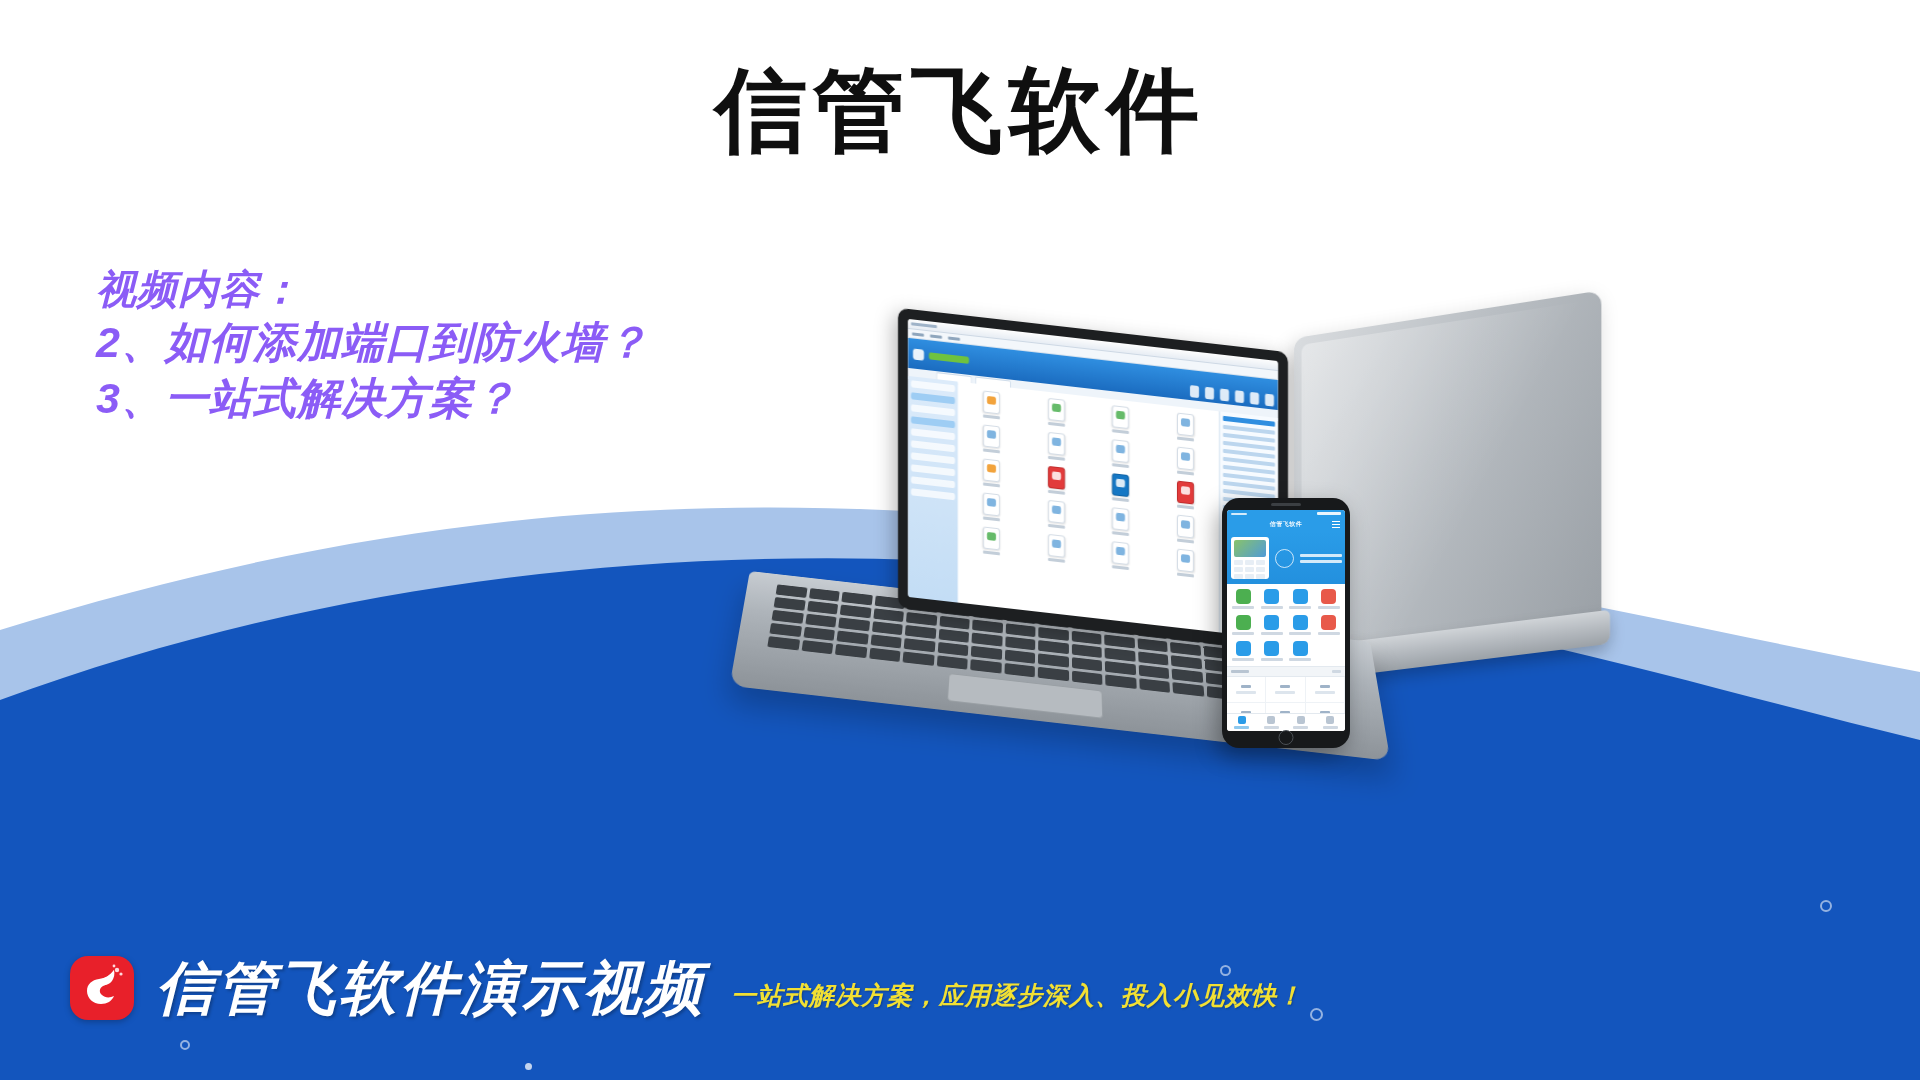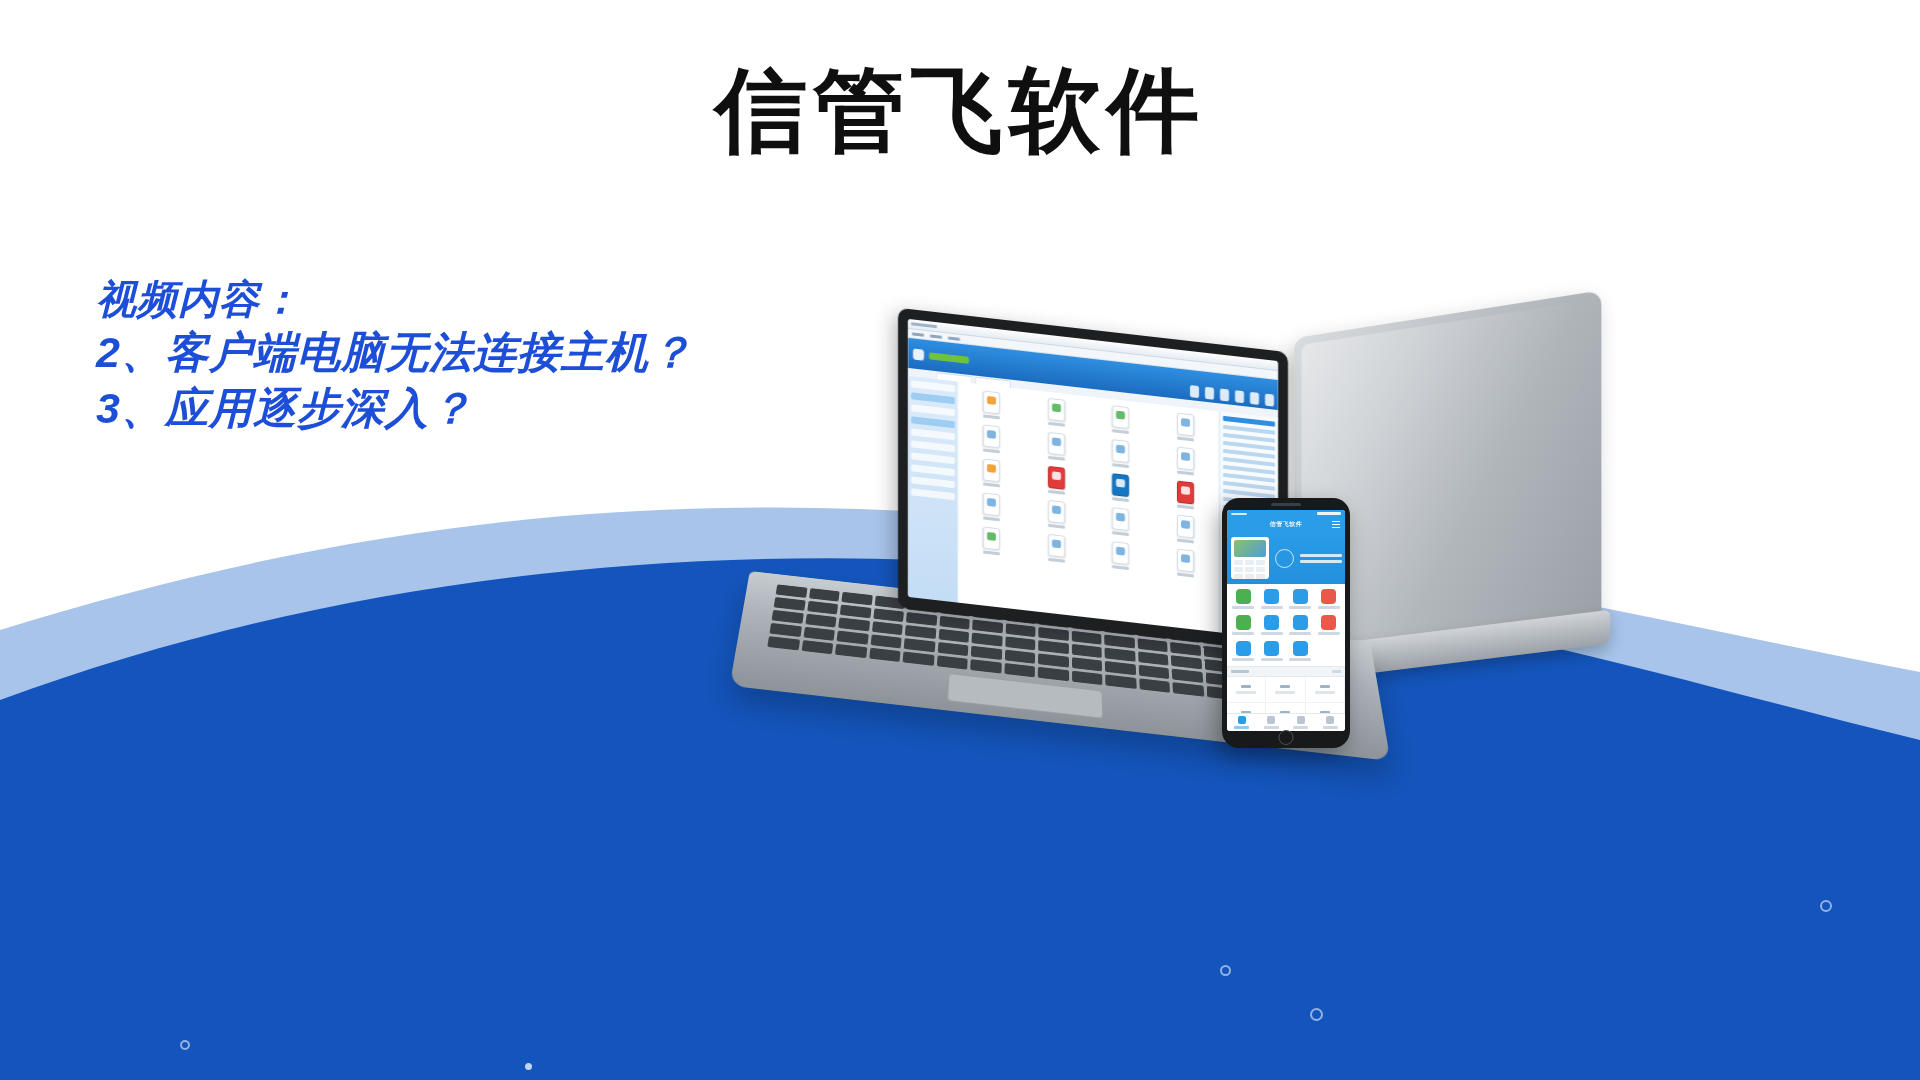--- a/index.html
+++ b/index.html
@@ -15,22 +15,22 @@
 
   
   .title{
     position:absolute;left:0;top:62px;width:1920px;text-align:center;
     font-size:92px;font-weight:bold;color:#0f0f0f;letter-spacing:6px;
     line-height:1.05;
   }
 
   
   .content-block{
-    position:absolute;left:96px;top:273px;width:760px;
-    color:#1d4ed8;font-style:italic;font-weight:bold;
+    position:absolute;left:96px;top:263px;width:760px;
+    color:#8b5cf6;font-style:italic;font-weight:bold;
     font-size:43px;line-height:1.30;letter-spacing:1px;
   }
   .content-block .c-line{white-space:nowrap;}
   .content-block .c-head{font-size:40px;}
   .c-num{display:inline-block;min-width:64px;}
 
   
   .brand{position:absolute;left:70px;bottom:60px;display:flex;align-items:center;}
   .brand-logo{
     width:64px;height:64px;border-radius:18px;background:#e8202a;
@@ -199,24 +199,24 @@
   <span class="dot" style="left:1220px;top:965px;width:7px;height:7px;"></span>
   <span class="dot" style="left:1820px;top:900px;width:8px;height:8px;"></span>
   <span class="dot fill" style="left:525px;top:1063px;width:7px;height:7px;"></span>
   <span class="dot" style="left:180px;top:1040px;width:6px;height:6px;"></span>
 
   <div class="title">信管飞软件</div>
 
   <div class="content-block">
     <div class="c-line c-head">视频内容：</div>
     <div class="c-line">
-      <span class="c-num">2、</span><span>客户端电脑无法连接主机？</span>
+      <span class="c-num">2、</span><span>如何添加端口到防火墙？</span>
     </div>
     <div class="c-line">
-      <span class="c-num">3、</span><span>应用逐步深入？</span>
+      <span class="c-num">3、</span><span>一站式解决方案？</span>
     </div>
   </div>
 
   <div id="devices">
 
     <div class="back-laptop"></div>
     <div class="back-laptop-base"></div>
 
     <div class="front-laptop">
       <div class="fl-base">
@@ -572,14 +572,27 @@
               <b></b>
               <u></u>
             </div>
         </div>
       </div>
       <div class="phone-home"></div>
     </div>
 
   </div>
 
+  <div class="brand">
+    <div class="brand-logo">
+      <svg width="64" height="64" viewBox="0 0 64 64" aria-hidden="true">
+        <path d="M44 14c-3 6-9 8-15 9-7 1-12 5-12 12 0 7 6 13 14 13 6 0 11-3 13-8-4 2-9 2-12-1-3-2-3-7 1-9 5-2 11-5 11-16z" fill="#ffffff"></path>
+        <path d="M30 24c5-2 10-5 14-10 1 4 0 8-2 11-3 4-8 5-12 4z" fill="#ffffff"></path>
+        <circle cx="47" cy="14" r="2.2" fill="#ffd9dc"></circle>
+        <circle cx="51" cy="18" r="1.6" fill="#ffd9dc"></circle>
+        <circle cx="44" cy="10" r="1.4" fill="#ffd9dc"></circle>
+      </svg>
+    </div>
+    <div class="brand-text">信管飞软件演示视频</div>
+    <div class="brand-tag">一站式解决方案，应用逐步深入、投入小见效快！</div>
+  </div>
 
 </div>
 
 </body></html>

